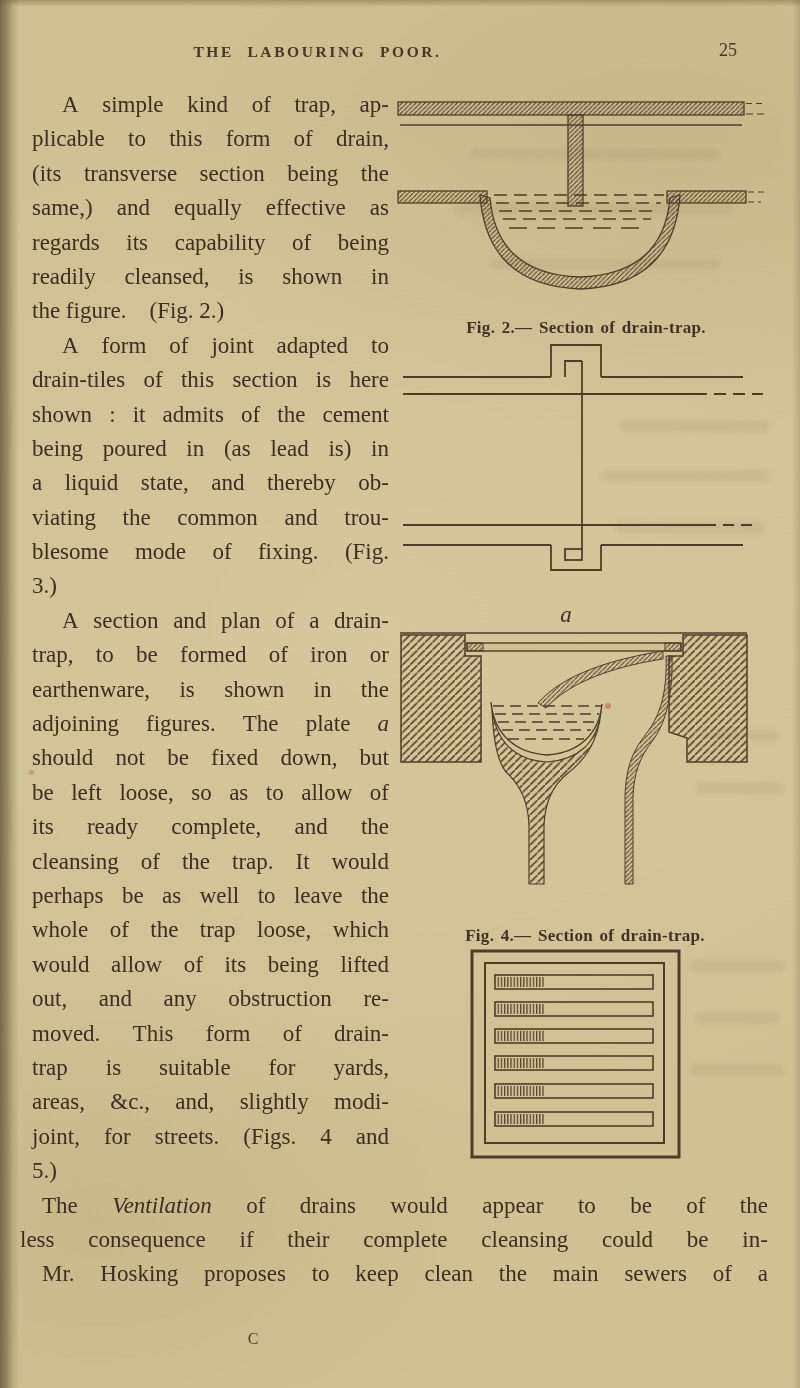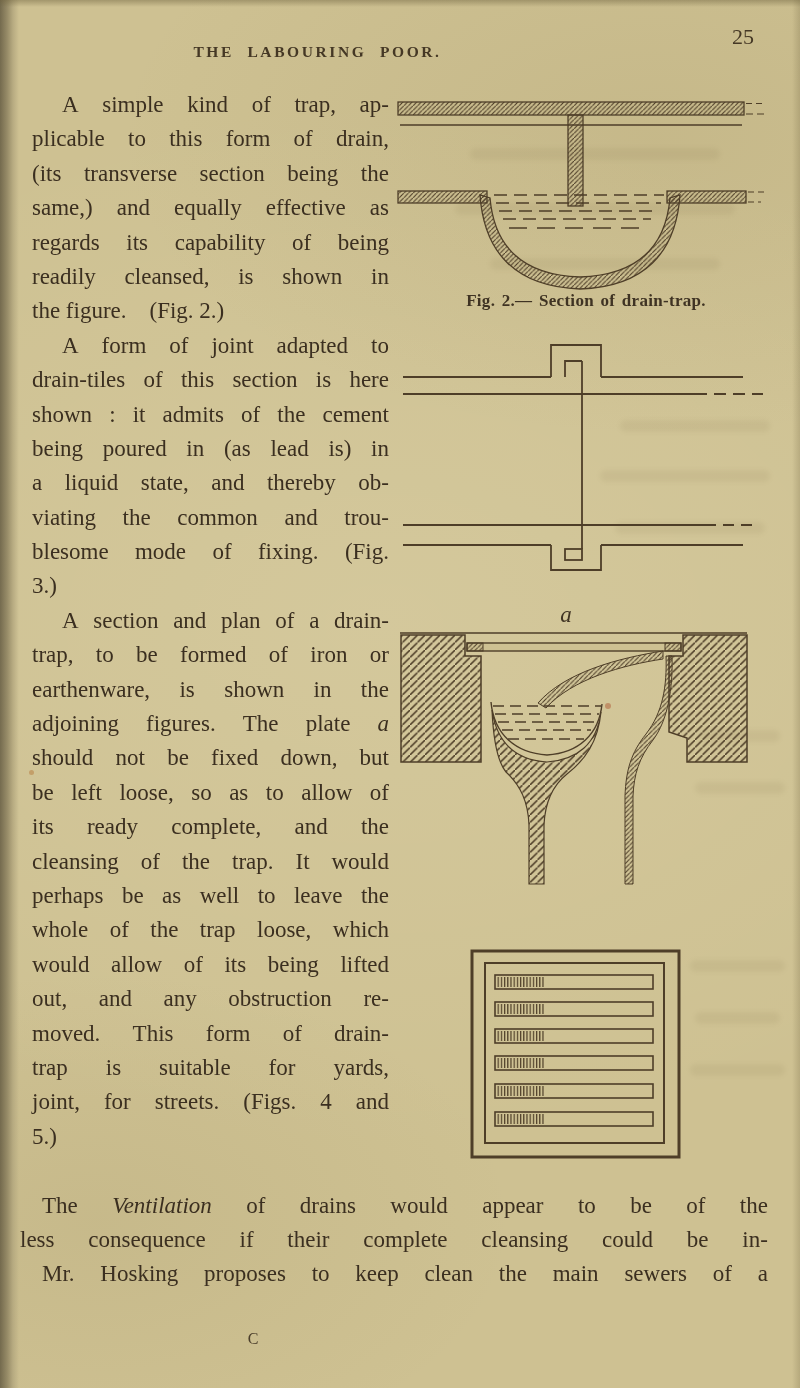--- a/index.html
+++ b/index.html
@@ -17,32 +17,32 @@
   }
   .edge-left{position:absolute;left:0;top:0;width:19px;height:100%;
     background:linear-gradient(90deg,#645b42 0%,#8d8260 38%,#b3a77e 68%,rgba(179,167,126,0) 100%);
     opacity:.85;}
   .edge-top{position:absolute;left:0;top:0;width:100%;height:7px;
     background:linear-gradient(180deg,rgba(110,98,62,.45),rgba(110,98,62,0));}
   .edge-right{position:absolute;right:0;top:0;width:8px;height:100%;
     background:linear-gradient(270deg,rgba(110,98,62,.25),rgba(110,98,62,0));}
   .hdr-title{position:absolute;left:110px;top:43px;width:415px;text-align:center;
     font-size:15.5px;font-weight:700;letter-spacing:2.6px;word-spacing:7px;color:#453825;}
-  .hdr-num{position:absolute;left:702px;top:24px;width:52px;text-align:right;
-    font-size:22px;color:#453825;}
+  .hdr-num{position:absolute;left:702px;top:40px;width:52px;text-align:center;
+    font-size:18px;color:#453825;}
   .col{position:absolute;left:32px;top:88px;width:357px;font-size:23px;line-height:34.4px;}
   .bot{position:absolute;left:20px;top:1189px;width:748px;font-size:23px;line-height:34px;}
   .line{height:34.4px;white-space:pre;}
   .bot .line{height:34px;}
   .line.just{display:flex;justify-content:space-between;white-space:normal;}
   .line.just span{white-space:nowrap;}
   .line.ind{padding-left:30px;}
   .bot .line.ind{padding-left:22px;}
   .caption{position:absolute;text-align:center;font-size:17px;font-weight:700;
-    letter-spacing:.3px;word-spacing:2px;color:#3f3323;}
+    letter-spacing:.3px;word-spacing:2px;color:#3f3323;margin-top:27px;}
   .plate-a{position:absolute;left:548px;top:602px;width:36px;text-align:center;
     font-size:23px;font-style:italic;color:#3f3323;}
   .sig{position:absolute;left:228px;top:1330px;width:50px;text-align:center;
     font-size:16px;color:#4a3d2a;}
   .fig{position:absolute;}
   .ghost{position:absolute;background:#6b5a34;opacity:.08;border-radius:6px;
     filter:blur(2.5px);height:12px;}
   .speck{position:absolute;border-radius:50%;}
 </style>
 </head>
@@ -291,20 +291,27 @@
         <span>form</span>
         <span>of</span>
         <span>drain-</span>
       </div>
       <div class="line just">
         <span>trap</span>
         <span>is</span>
         <span>suitable</span>
         <span>for</span>
         <span>yards,</span>
+      </div>
+      <div class="line just">
+        <span>areas,</span>
+        <span>&amp;c.,</span>
+        <span>and,</span>
+        <span>slightly</span>
+        <span>modi-</span>
       </div>
       <div class="line just">
         <span>joint,</span>
         <span>for</span>
         <span>streets.</span>
         <span>(Figs.</span>
         <span>4</span>
         <span>and</span>
       </div>
       <div class="line">5.)</div>
@@ -377,20 +384,21 @@
       <line x1="113" y1="119" x2="189" y2="119"></line>
     </g>
 
     <path d="M97,90 C102,124 122,140 152,142 C182,140 202,124 206,92
              C203,122 190,140 172,154 C157,166 150,182 149,205 L149,264 H134 L134,205
              C133,182 126,166 111,152 C101,140 98,112 97,90 Z" fill="url(#ph6)" stroke="#4e3e28" stroke-width="1.2"></path>
 
     <path d="M271,36 C272,66 268,92 251,114 C236,133 231,150 230,176 L230,264 H238 L238,176
              C239,154 244,138 258,120 C273,100 278,68 277,36 Z" fill="url(#ph4)" stroke="#4e3e28" stroke-width="1"></path>
   </svg>
+  <div class="caption" style="left:395px;top:899px;width:380px">Fig. 4.— Section of drain-trap.</div>
 
   <svg class="fig" style="left:468px;top:946px" width="216" height="215" viewBox="0 0 216 215">
     <rect x="4" y="5" width="207" height="206" fill="none" stroke="#4e3e28" stroke-width="3"></rect>
     <rect x="17" y="17" width="179" height="180" fill="none" stroke="#4e3e28" stroke-width="2"></rect>
     <g fill="none" stroke="#4e3e28" stroke-width="1.6">
       <rect x="27" y="29" width="158" height="14"></rect>
       <rect x="27" y="56" width="158" height="14"></rect>
       <rect x="27" y="83" width="158" height="14"></rect>
       <rect x="27" y="110" width="158" height="14"></rect>
       <rect x="27" y="138" width="158" height="14"></rect>

